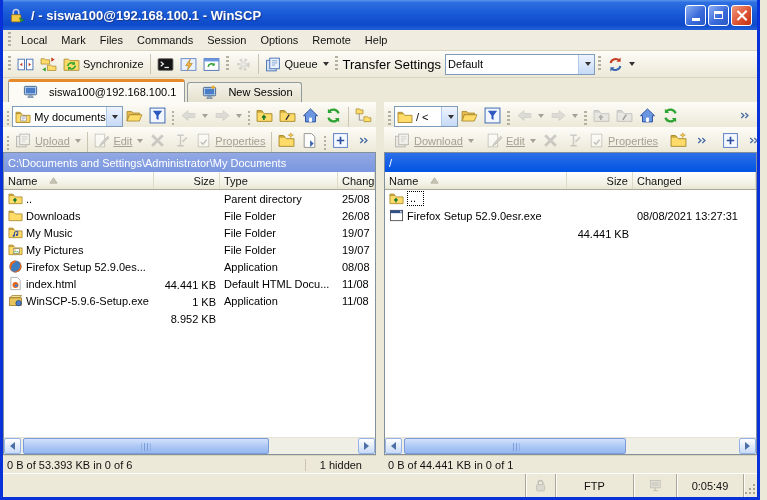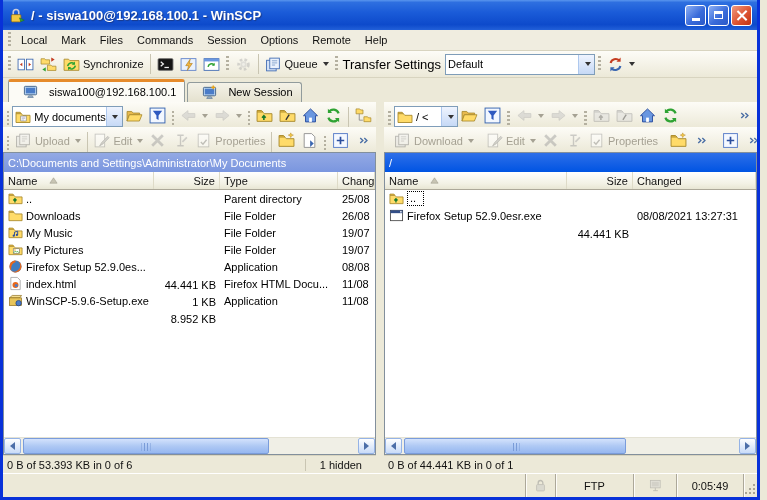--- a/index.html
+++ b/index.html
@@ -33,21 +33,21 @@
   .menu-item { font-size:11px; padding:3px 7px; color:#111; }
   .tgrip { width:3px; height:16px; margin:0 3px;
     background:repeating-linear-gradient(to bottom,#B4B0A0 0 2px,transparent 2px 4px); }
 
   
   .maintoolbar { height:27px; flex:0 0 27px; display:flex; align-items:center;
     background:linear-gradient(to bottom,#FDFCF7,#ECE9D8); border-bottom:1px solid #D8D4C0; padding:0 2px; white-space:nowrap; }
   .tbtn { height:23px; display:flex; align-items:center; gap:3px; padding:2px 3px; border-radius:3px; }
   .tbtn svg { width:17px; height:17px; flex:0 0 17px; }
   .tbtn .lbl { font-size:11px; color:#111; }
-  .tbtn.dis .lbl { color:#A5A193; }
+  .tbtn.dis .lbl { color:#A5A193;text-decoration:underline; }
   .dis svg { filter:grayscale(1) opacity(.45); }
   .caret { width:0; height:0; border-left:3px solid transparent; border-right:3px solid transparent;
     border-top:4px solid #333; margin-left:2px; }
   .dis .caret { border-top-color:#A5A193; }
   .tsep { width:1px; height:20px; background:#C9C5B2; margin:0 3px; }
   .combo { display:flex; align-items:center; height:21px; background:#fff;
     border:1px solid #7F9DB9; padding-left:2px; font-size:11px; }
   .combo svg { width:16px; height:16px; margin-right:3px; }
   .combo .cbtn { margin-left:auto; width:16px; height:19px; display:flex; align-items:center; justify-content:center;
     background:linear-gradient(to bottom,#EFF4FE,#C6D9F6); border-left:1px solid #AEC8EE; }
@@ -622,21 +622,21 @@
             <span class="cell lc-chg">08/08</span>
           </div>
           <div class="row">
             <span class="cell lc-name">
                 <svg>
                   <use href="#s-html"></use>
                 </svg>
                 <span>index.html</span>
               </span>
             <span class="cell lc-size r">1 KB</span>
-            <span class="cell lc-type">Firefox HTML Docu...</span>
+            <span class="cell lc-type">Default HTML Docu...</span>
             <span class="cell lc-chg">11/08</span>
           </div>
           <div class="row">
             <span class="cell lc-name">
                 <svg>
                   <use href="#s-installer"></use>
                 </svg>
                 <span>WinSCP-5.9.6-Setup.exe</span>
               </span>
             <span class="cell lc-size r">8.952 KB</span>

